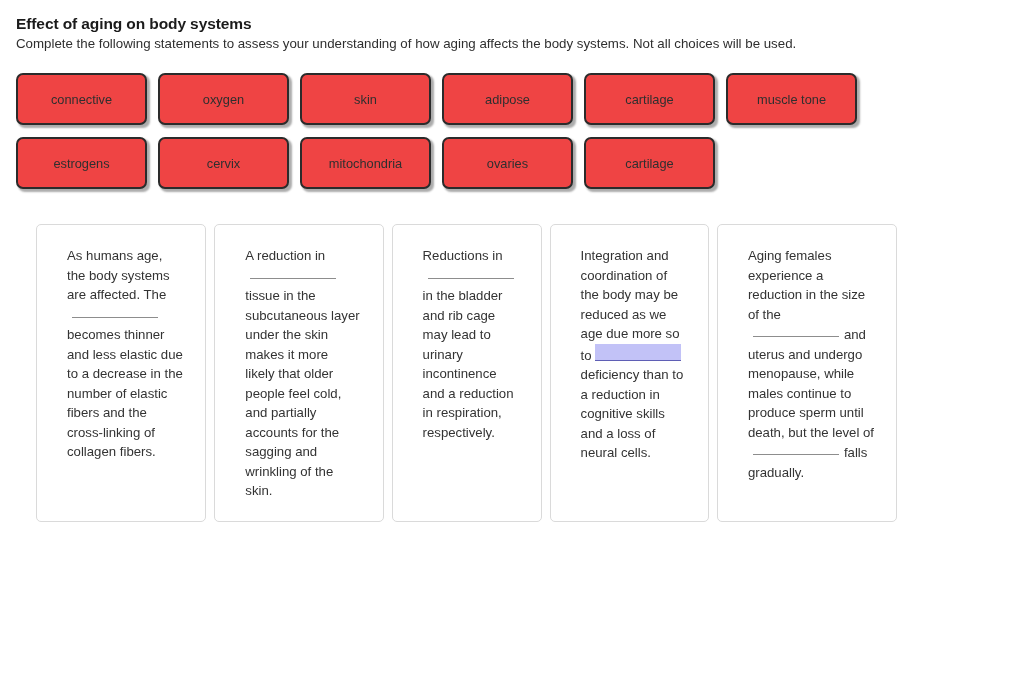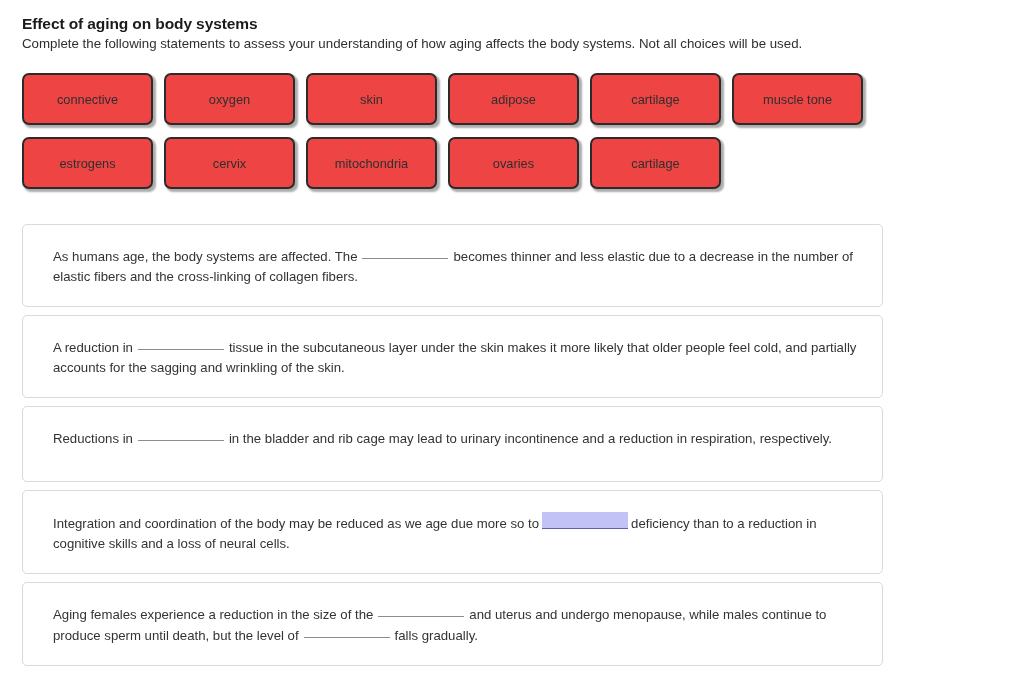--- a/index.html
+++ b/index.html
@@ -11,21 +11,21 @@
   }
   body {
     width: 1024px;
     height: 696px;
     font-family: "Liberation Sans", sans-serif;
     color: #2f2f2f;
     overflow: hidden;
   }
 
   .page {
-    padding: 13px 0 0 22px;
+    padding: 13px 0 0 16px;
     width: 840px;
   }
 
   .page-title {
     font-size: 15.5px;
     font-weight: bold;
     color: #1b1b1b;
     letter-spacing: -0.1px;
     margin: 0 0 0 0;
     line-height: 22px;
@@ -62,22 +62,23 @@
     cursor: pointer;
     user-select: none;
     flex: 0 0 auto;
   }
 
   
   .statements {
     margin-top: 35px;
     width: 861px;
     display: flex;
-    flex-direction: column;
+    flex-direction: row;
     gap: 8px;
+    margin-left: 20px;
   }
 
   .statement-card {
     border: 1px solid #dadada;
     border-radius: 5px;
     background: #ffffff;
     min-height: 76px;
     padding: 21px 22px 20px 30px;
     display: flex;
     align-items: flex-start;

